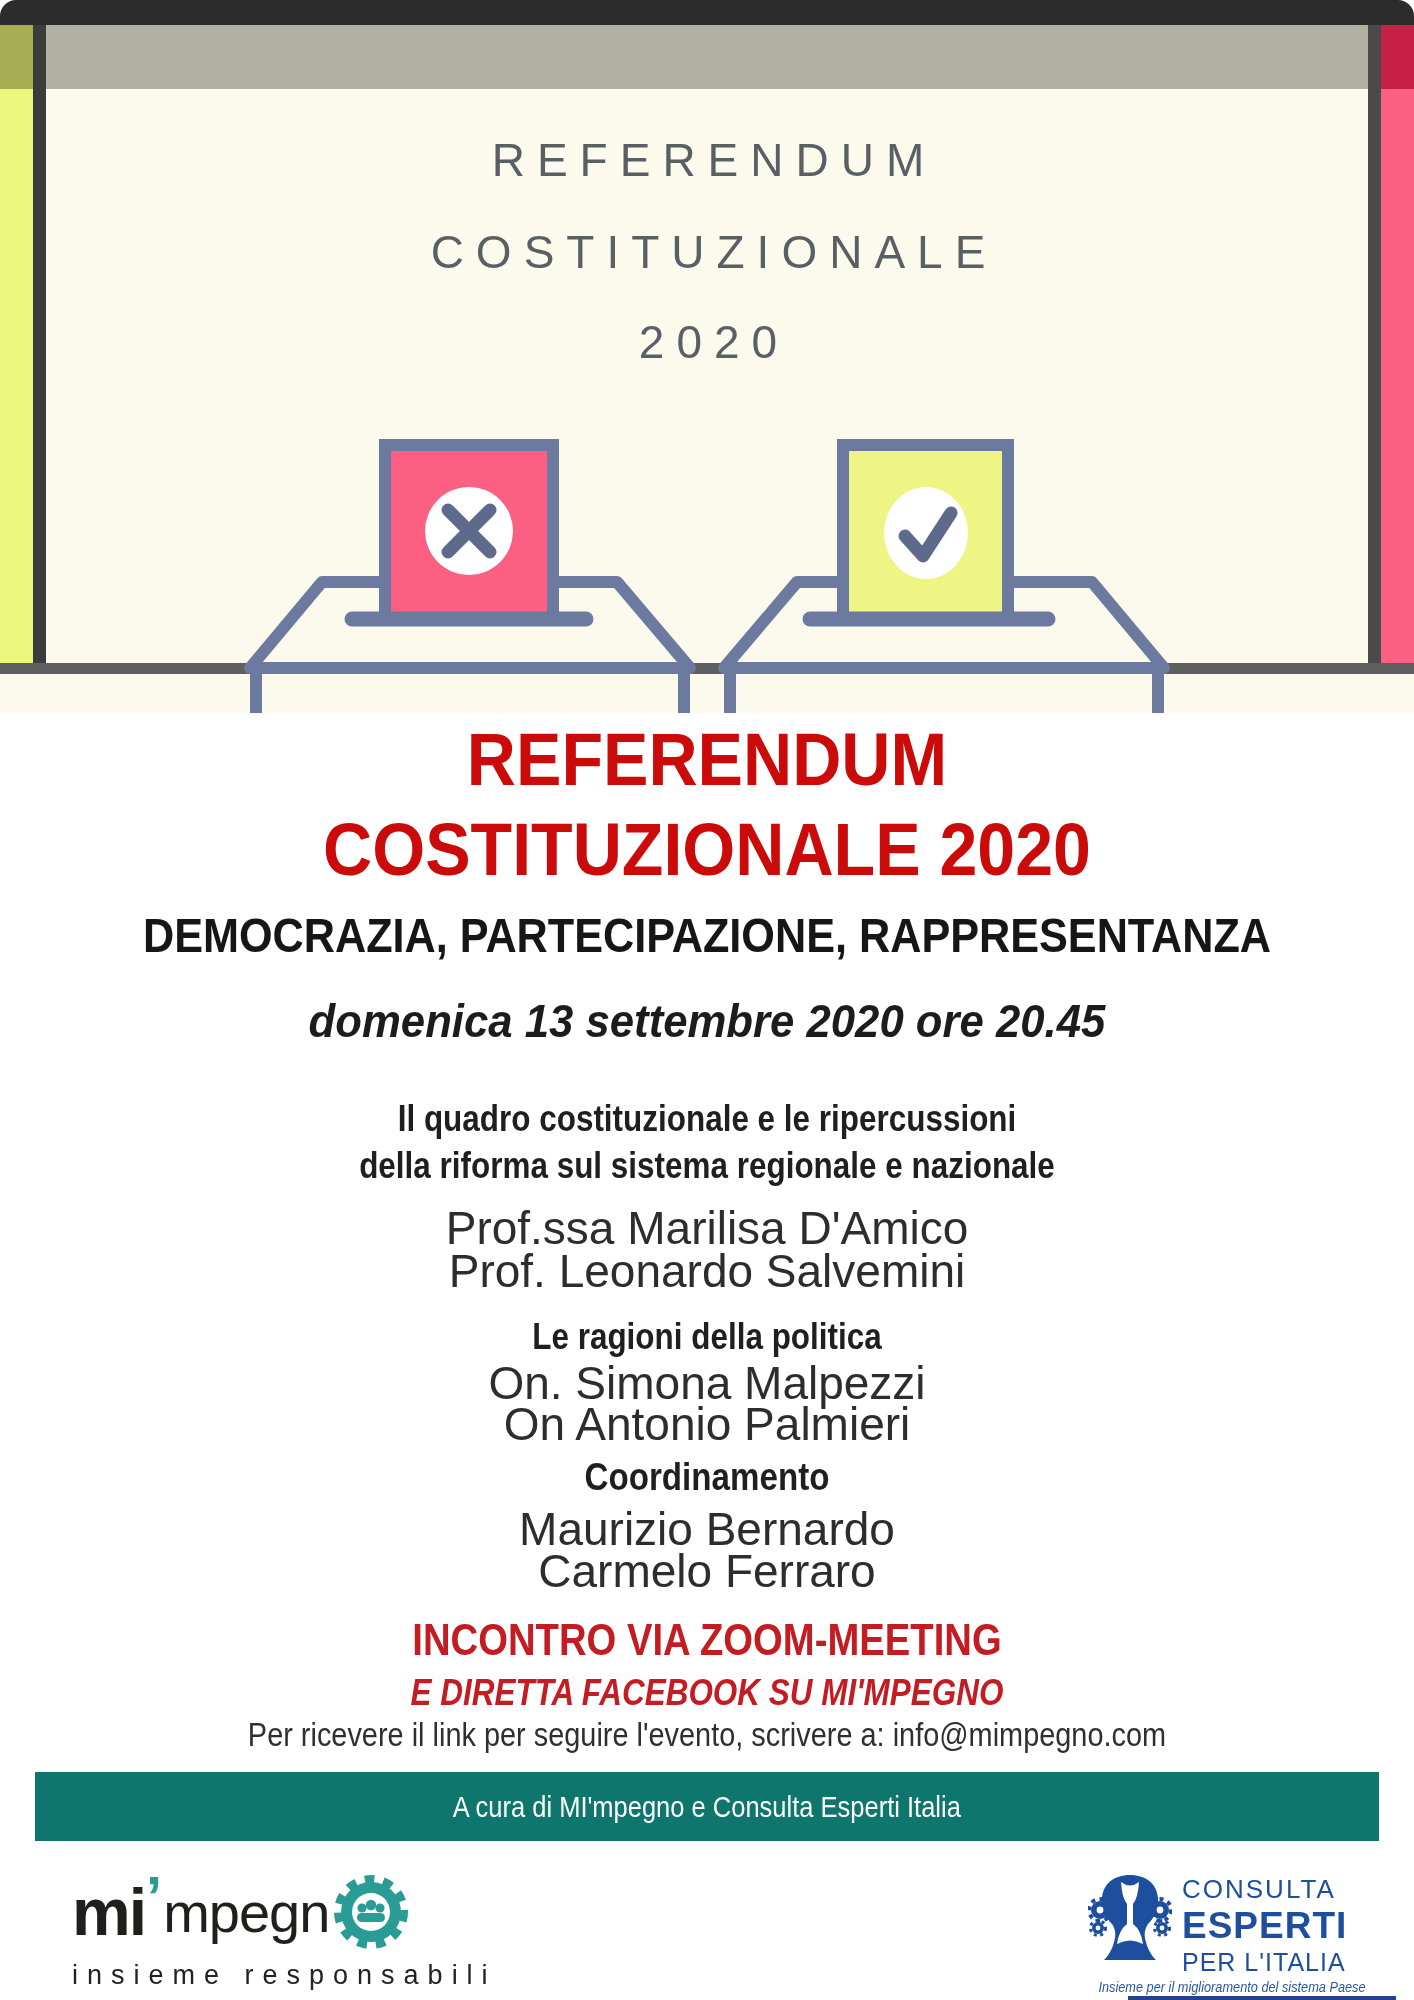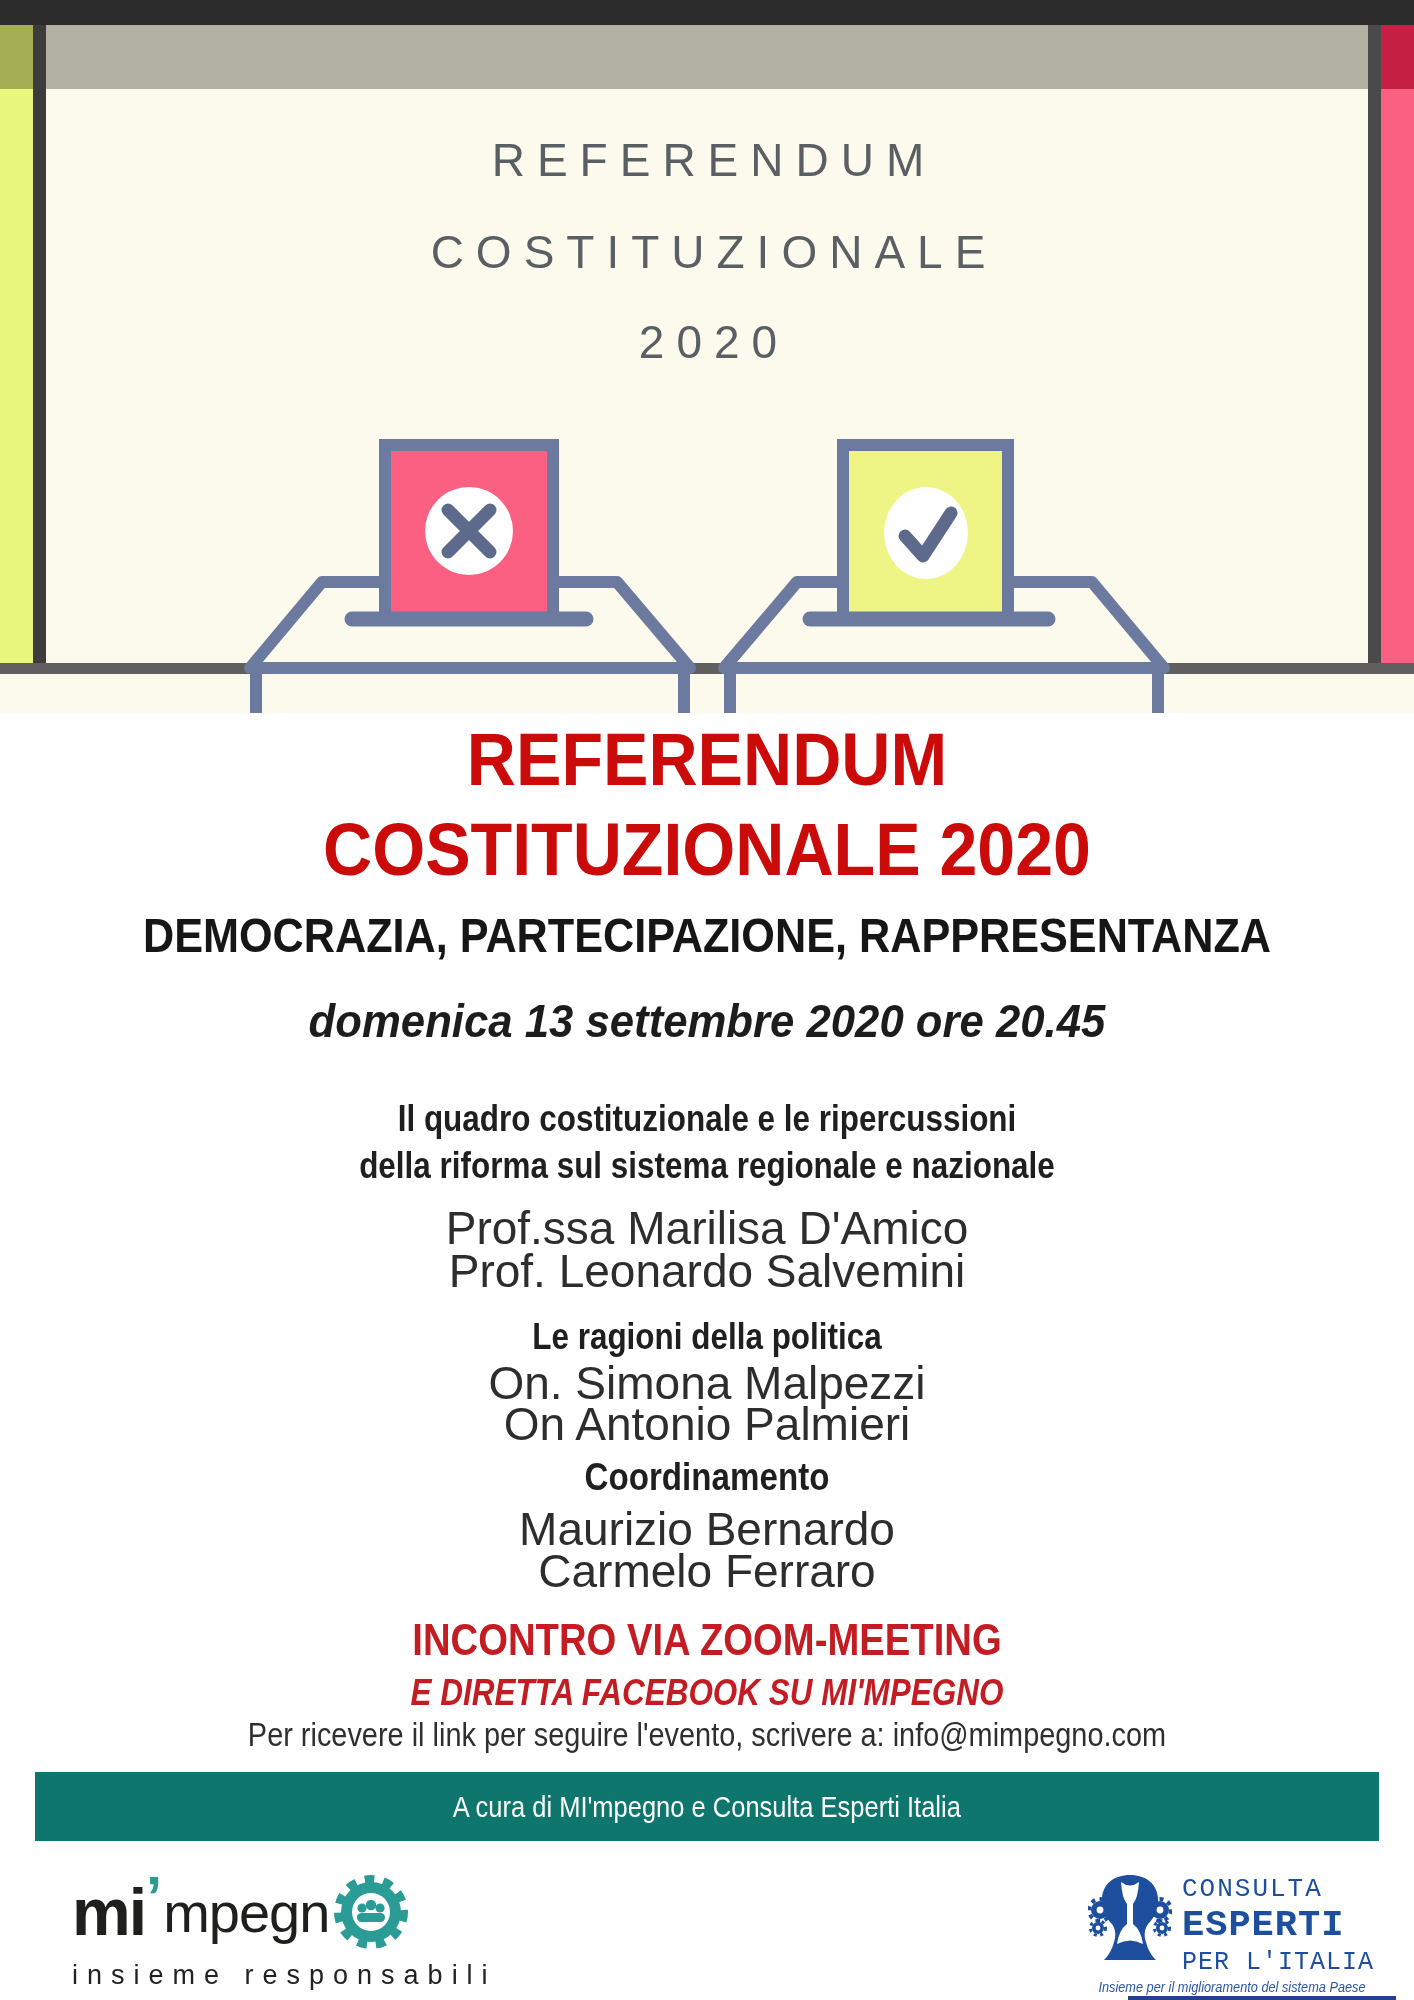--- a/index.html
+++ b/index.html
@@ -1,18 +1,18 @@
 <!DOCTYPE html>
 <html><head>
 <meta charset="utf-8">
 <style>
   html,body{margin:0;padding:0;background:#ffffff;}
   .poster{
     position:relative;width:1414px;height:2000px;background:#ffffff;
-    overflow:hidden;font-family:"Liberation Sans",sans-serif;
+    overflow:hidden;font-family:"Liberation Sans",sans-serif;border-radius:16px;
   }
   .illu{position:absolute;left:0;top:0;}
   .illu-title{font-family:"Liberation Sans",sans-serif;font-size:46px;letter-spacing:12px;fill:#595f63;}
   .abs{position:absolute;left:0;width:100%;text-align:center;white-space:nowrap;line-height:1;}
   .cd{transform:scaleX(0.85);}
   .cd92{transform:scaleX(0.92);}
   .red-title{font-weight:bold;color:#cb0a0a;font-size:74px;}
   .subtitle{font-weight:bold;color:#161616;font-size:48px;transform:scaleX(0.90);}
   .datetime{font-weight:bold;font-style:italic;color:#1c1c1c;font-size:46px;transform:scaleX(0.95);}
   .sess-h{font-weight:bold;color:#1f1f1f;font-size:37px;}
@@ -29,21 +29,21 @@
   
   .mimpegno{position:absolute;left:72px;top:1872px;}
   .mimpegno-word{display:flex;align-items:center;height:80px;}
   .mi-bold{font-weight:bold;color:#1f1f1d;font-size:66px;letter-spacing:-2px;}
   .mi-apo{font-weight:bold;color:#2a9c95;font-size:58px;transform:translateY(-16px);margin:0 1px;}
   .mi-rest{font-weight:normal;color:#1f1f1d;font-size:56px;letter-spacing:-1px;}
   .mi-gear{margin-left:2px;}
   .mi-tag{margin-top:8px;color:#222222;font-size:27px;letter-spacing:9px;white-space:nowrap;}
   
   .consulta{position:absolute;left:1088px;top:1872px;display:flex;}
-  .consulta-text{margin-left:10px;color:#1d4f9e;line-height:1;font-family:Liberation Mono, monospace;}
+  .consulta-text{margin-left:10px;color:#1d4f9e;line-height:1;}
   .ce1{font-size:26px;letter-spacing:2px;margin-top:4px;}
   .ce2{font-size:37px;font-weight:bold;letter-spacing:1px;margin-top:5px;}
   .ce3{font-size:25px;letter-spacing:1px;margin-top:6px;}
   .consulta-tag{
     position:absolute;left:1062px;top:1978px;width:340px;text-align:center;
     color:#2a56a5;font-style:italic;font-size:15px;white-space:nowrap;transform:scaleX(0.85);
   }
   .bottom-blue-bar{position:absolute;left:1128px;top:1996px;width:268px;height:10px;background:#24408e;}
 </style>
 </head>

